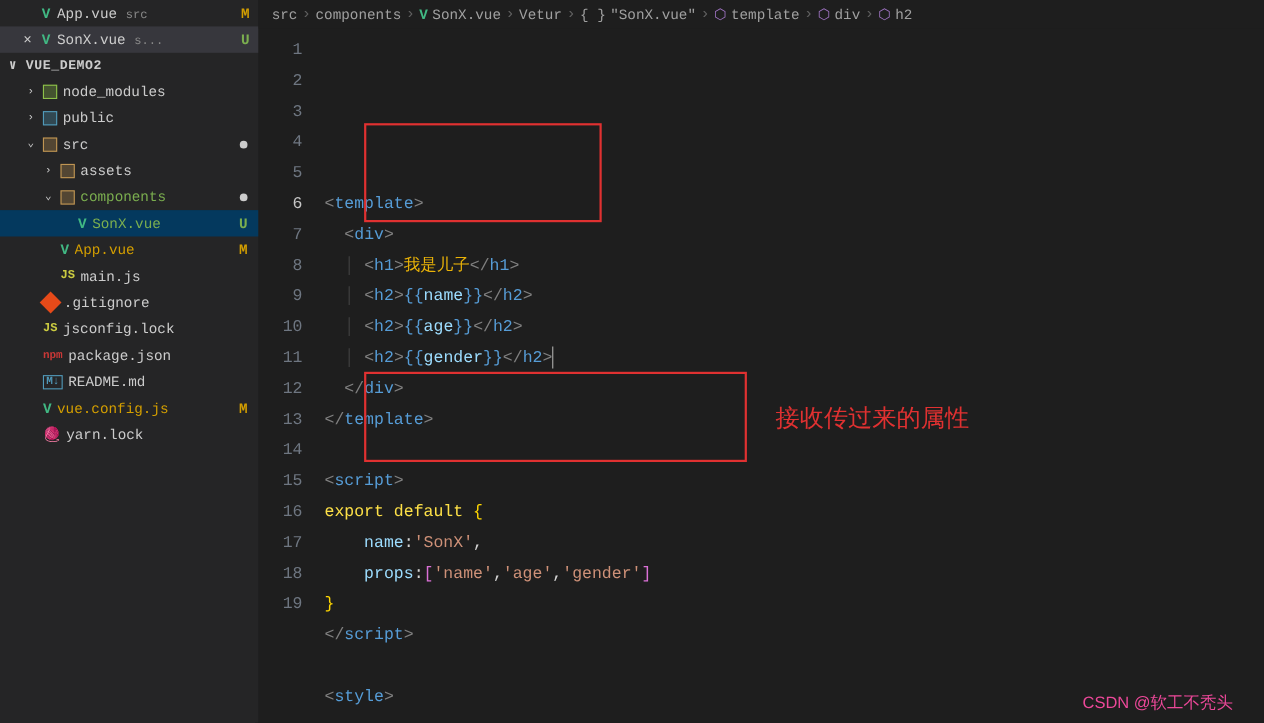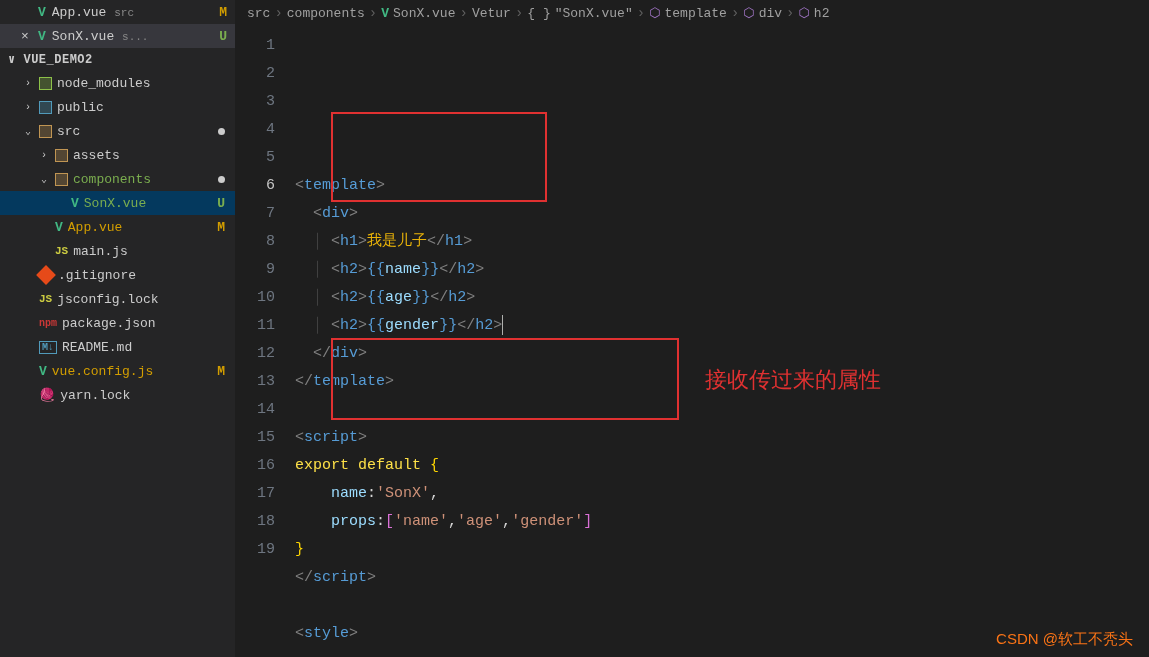--- a/index.html
+++ b/index.html
@@ -51,21 +51,21 @@
 .prop { color:#9cdcfe; }
 .string { color:#ce9178; }
 .punct { color:#d4d4d4; }
 .text-content { color:#eab308; }
 .yellow-brace { color:#ffd700; }
 .purple-brace { color:#da70d6; }
 .indent-guide { color:#404040; }
 .red-box { position:absolute; border:2px solid #e03131; pointer-events:none; }
 .annotation { position:absolute; color:#e03131; font-size:22px; font-family: 'Microsoft YaHei', sans-serif; pointer-events:none; }
 .cursor-line { display:inline-block; width:1px; height:20px; background:#aeafad; vertical-align:middle; }
-.watermark { position:absolute; bottom:8px; right:16px; color:#f97316; font-size:15px; font-family:'Microsoft YaHei',sans-serif; }
+.watermark { position:absolute; bottom:8px; right:28px; color:#ec4899; font-size:15px; font-family:'Microsoft YaHei',sans-serif; }
 .small-box-icon { display:inline-block; width:13px; height:13px; border:1px solid #c09553; background:rgba(192,149,83,0.3); vertical-align:middle; }
 </style>
 </head>
 <body>
 
 <div class="container">
   <div class="sidebar">
     <div class="open-editors">
       <div class="editor-item">
         <span class="spacer"></span>

